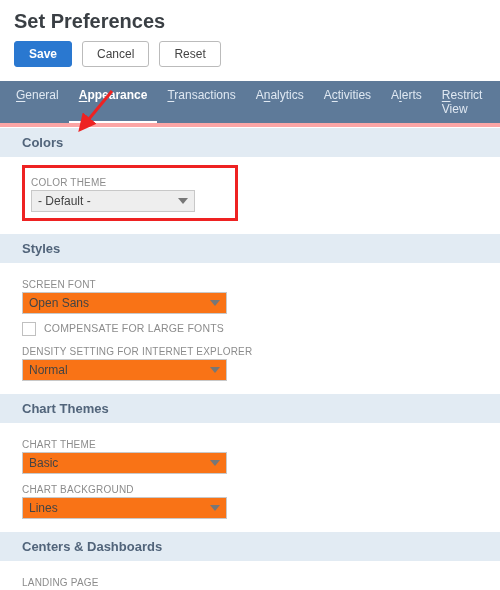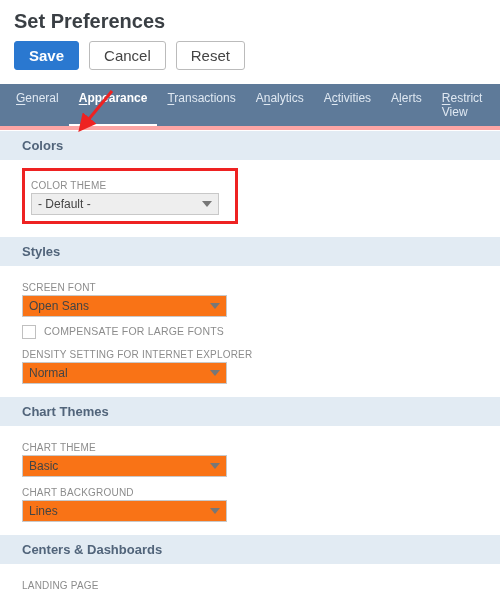--- a/index.html
+++ b/index.html
@@ -15,21 +15,21 @@
     padding: 10px 14px 6px 14px;
   }
   .title {
     font-size: 20px;
     font-weight: 600;
     color: #3a3f44;
     margin: 0 0 8px 0;
   }
   .button-row { display: flex; gap: 10px; padding: 0 0 8px 0; }
   .btn {
-    font-size: 15px;
+    font-size: 12px;
     padding: 5px 14px;
     border-radius: 3px;
     cursor: pointer;
     border: 1px solid #bbb;
     background: #fff;
     color: #444;
   }
   .btn-primary {
     background: #2a78d0;
     border: 1px solid #2a78d0;
@@ -94,21 +94,21 @@
     width: 14px; height: 14px; border: 1px solid #c0c0c0; background: #fff; display: inline-flex; align-items: center; justify-content: center; font-size: 11px;
   }
   .highlight-box {
     border: 3px solid #e22;
     padding: 3px 8px 6px 6px;
     width: 216px;
     margin-top: -2px;
   }
   .select.default {
     background: #eee;
-    width: 188px;
+    width: 164px;
   }
   .arrow {
     position: absolute;
     left: 78px;
     top: 89px;
     pointer-events: none;
   }
   .content-wrap { position: relative; }
 </style>
 </head>

